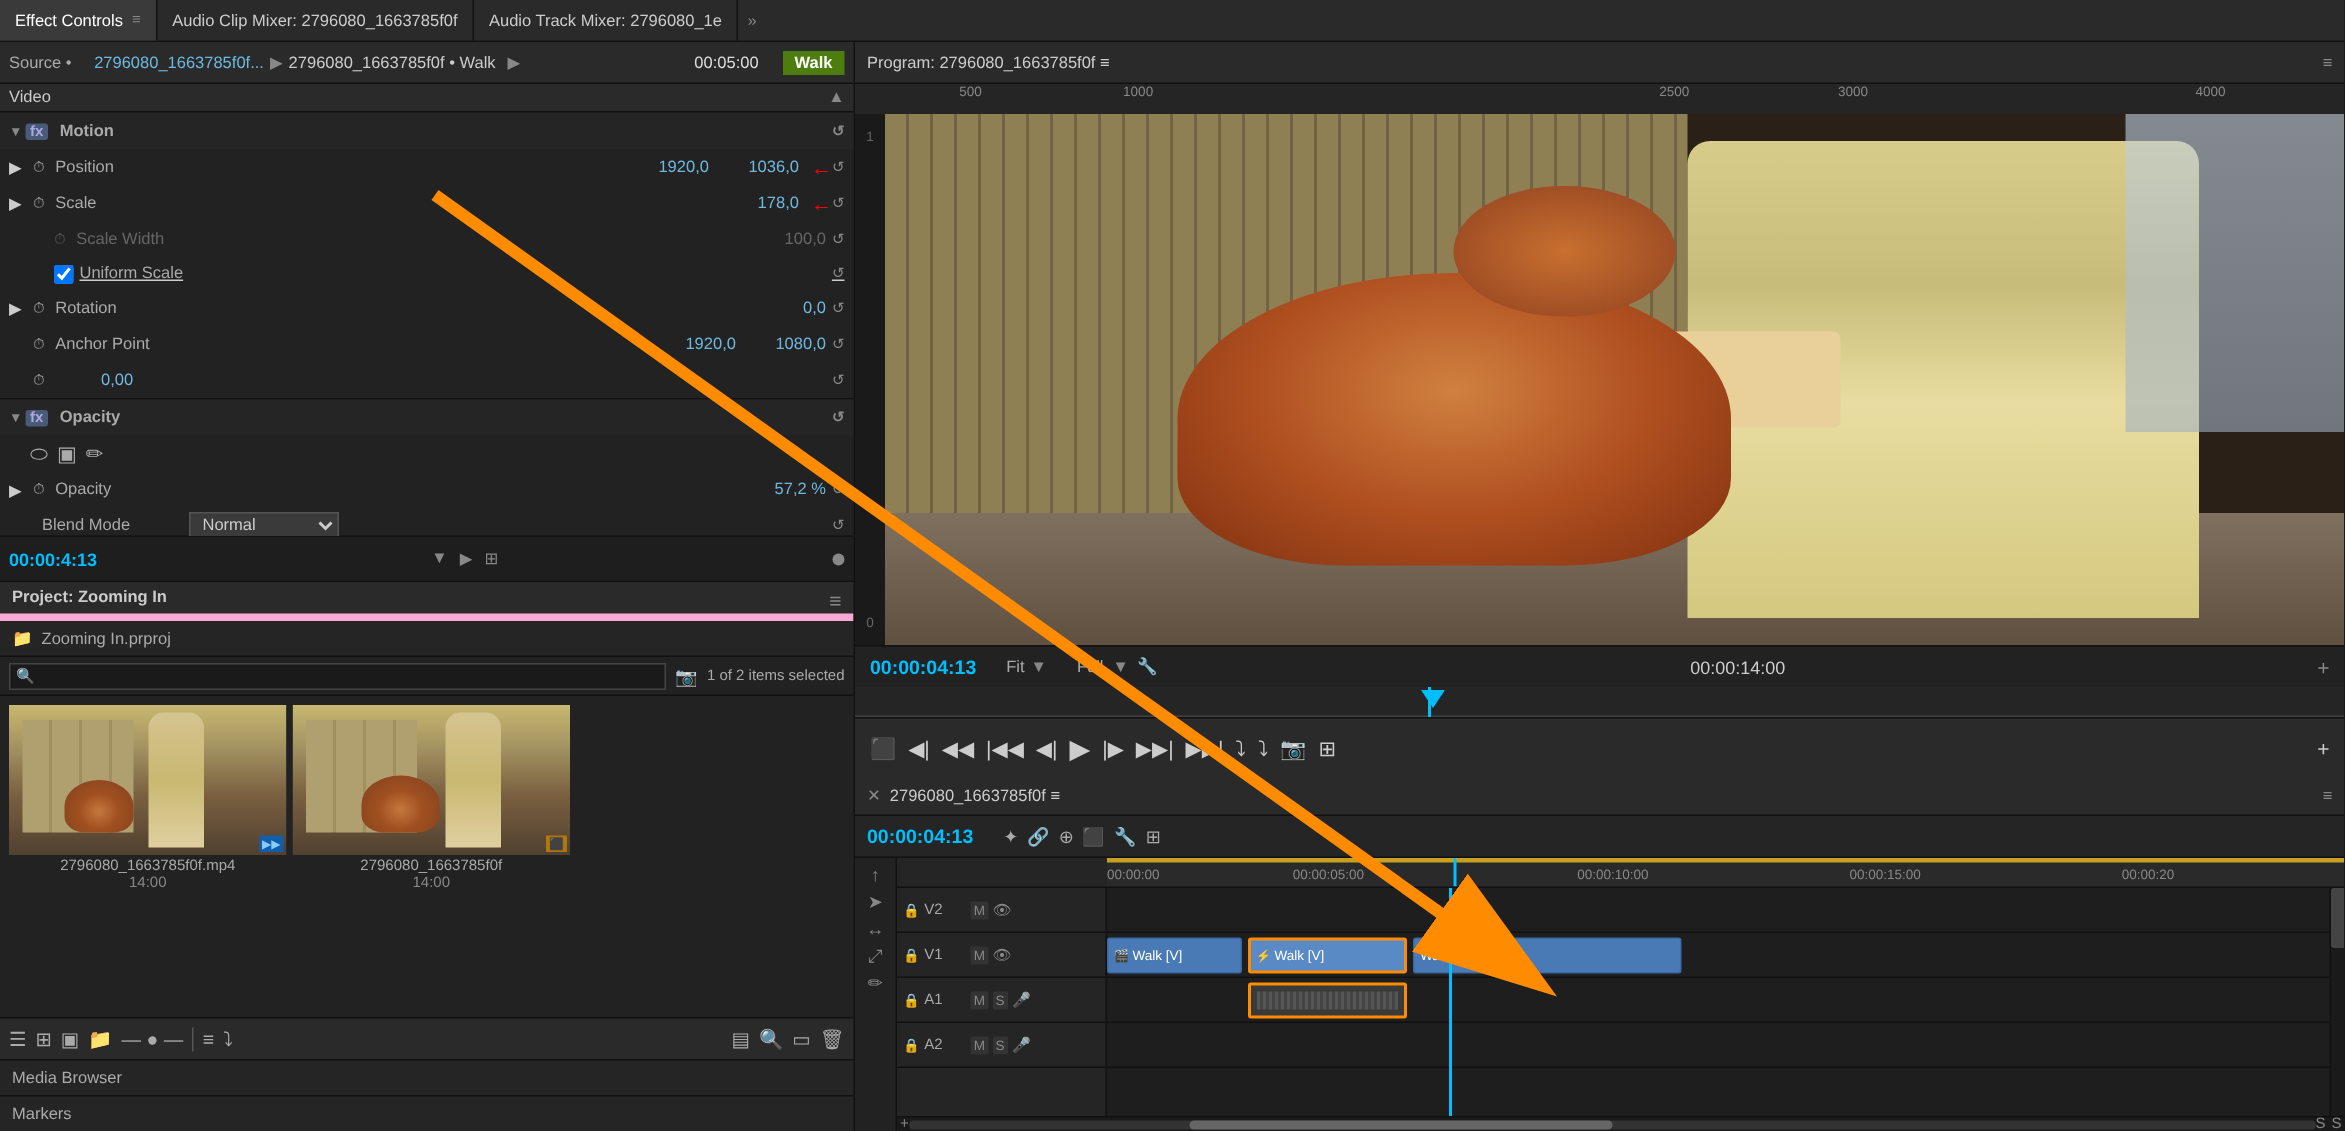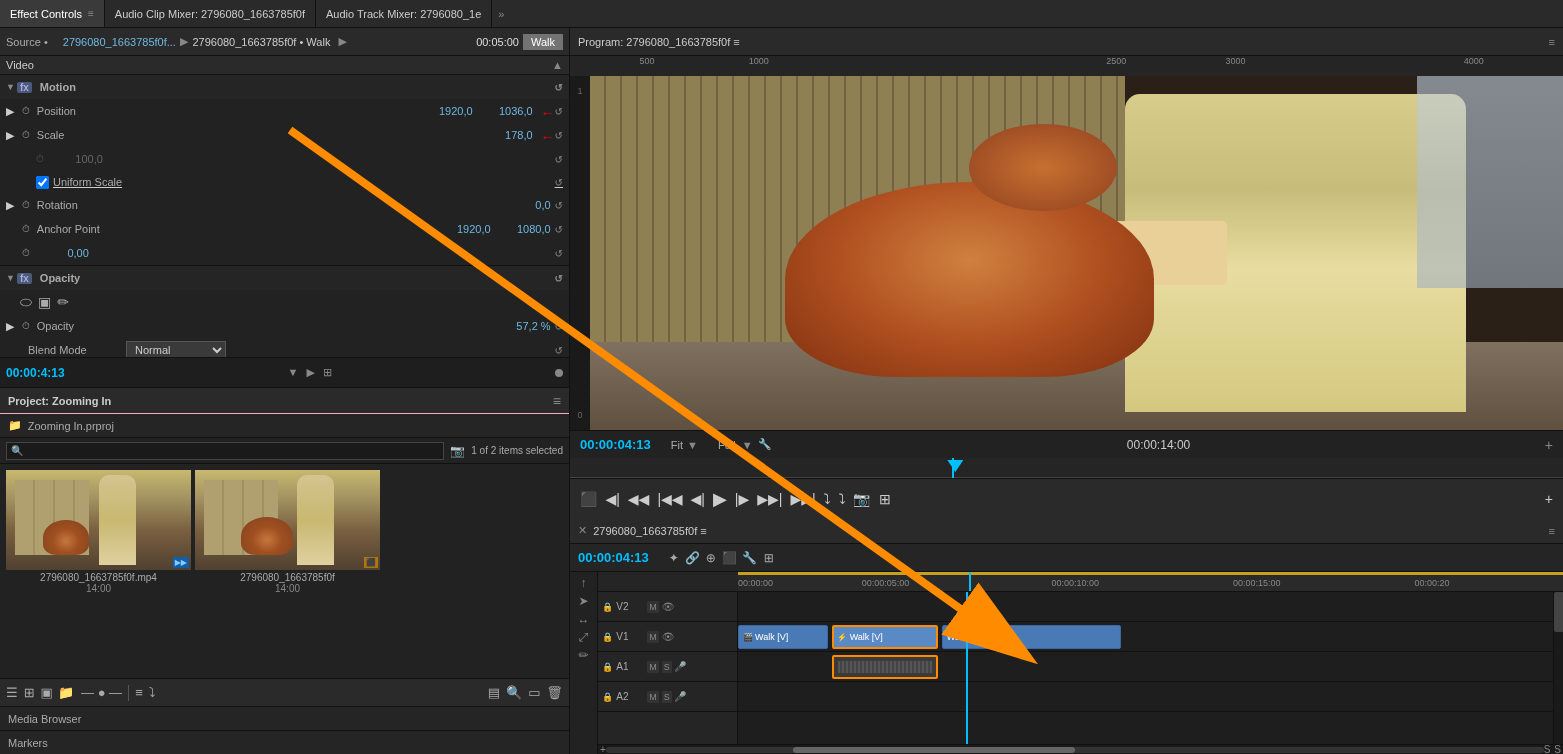--- a/index.html
+++ b/index.html
@@ -89,25 +89,26 @@
     .source-clip { color: #6eb8e0; margin-left: 4px; }
     .source-arrow { color: #888; margin: 0 4px; }
     .timecode-badge {
       margin-left: auto;
       background: #2a2a2a;
       color: #ddd;
       padding: 1px 4px;
       font-size: 11px;
     }
     .clip-name-badge {
-      background: #737373;
+      background: #4d7c0f;
       color: #fff;
       padding: 2px 8px;
       font-size: 11px;
-      margin-left: 0;
+      margin-left: 12px;
+      font-weight: bold;
     }
 
     .video-section {
       flex: 1;
       overflow-y: auto;
       overflow-x: hidden;
     }
 
     .section-header {
       background: #2a2a2a;
@@ -203,24 +204,23 @@
     .project-panel {
       flex: 1;
       background: #222;
       display: flex;
       flex-direction: column;
       overflow: hidden;
     }
 
     .project-header {
       display: flex;
-      align-items: center;
       padding: 4px 8px;
       background: #2a2a2a;
-      border-bottom: 1px solid #f9a8d4;
+      border-bottom: 5px solid #f9a8d4;
       height: 26px;
     }
     .project-title { font-size: 11px; color: #ccc; font-weight: bold; }
     .project-menu { margin-left: auto; color: #888; font-size: 14px; cursor: pointer; }
 
     .project-file-row {
       display: flex;
       align-items: center;
       padding: 3px 8px;
       height: 24px;
@@ -703,20 +703,21 @@
             <span style="width:16px;">▶</span>
             <span class="stopwatch-icon">⏱</span>
             <span class="fx-label">Scale</span>
             <span class="fx-value">178,0</span>
             <span style="color:red;font-size:14px;margin-left:4px;">←</span>
             <span class="reset-icon">↺</span>
           </div>
 
           <div class="fx-row" style="padding-left:36px;">
             <span class="stopwatch-icon" style="color:#555;">⏱</span>
+            <span class="fx-label" style="color:#666;">Scale Width</span>
             <span class="fx-value" style="color:#666;">100,0</span>
             <span class="reset-icon">↺</span>
           </div>
 
           <div class="checkbox-row">
             <input type="checkbox" checked="" class="cb" style="">
             <span class="cb-label">Uniform Scale</span>
             <span class="reset-icon" style="margin-left:auto;">↺</span>
           </div>
 

